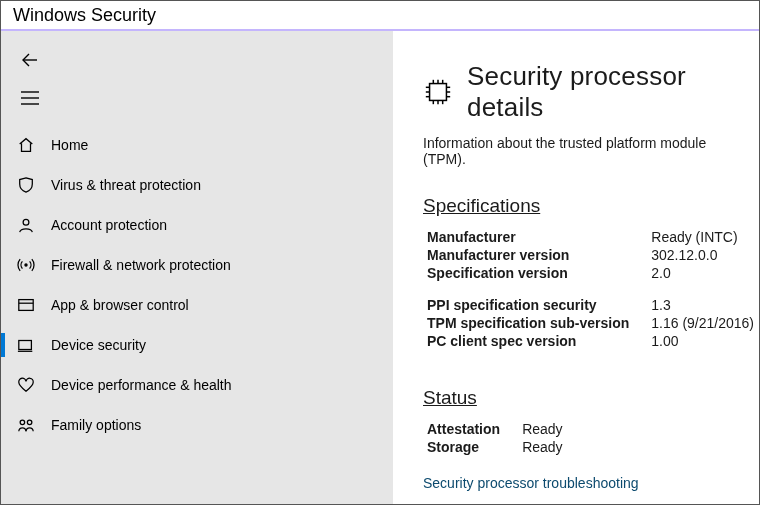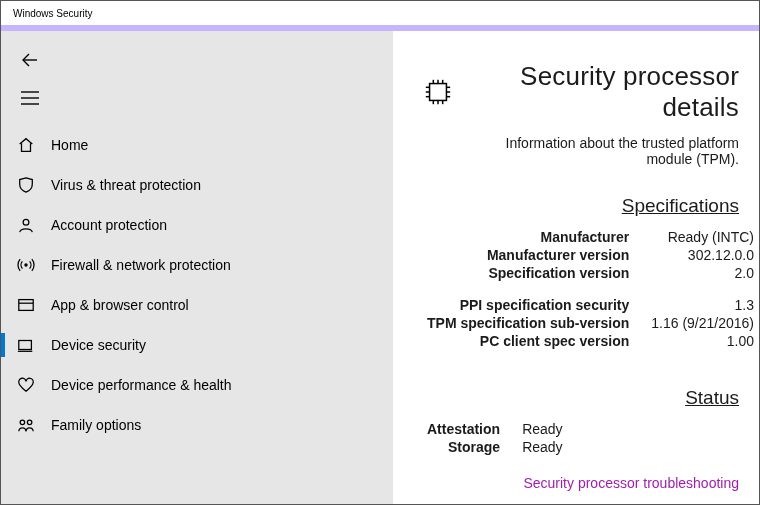--- a/index.html
+++ b/index.html
@@ -10,22 +10,22 @@
     overflow: hidden;
   }
   .window {
     width: 760px; height: 505px;
     border: 1px solid #555;
     display: flex; flex-direction: column;
     background: #fff;
   }
   .titlebar {
     height: 30px; display: flex; align-items: center;
-    padding: 0 12px; font-size: 10px; color: #000;
-    border-bottom: 6px solid #c4b5fd;
+    padding: 0 12px; font-size: 18px; color: #000;
+    border-bottom: 2px solid #c4b5fd;
     background: #fff;
   }
   .body { flex: 1; display: flex; min-height: 0; }
   .sidebar {
     width: 392px; background: #e6e6e6;
     display: flex; flex-direction: column;
     padding-top: 10px;
   }
   .nav-btn {
     height: 38px; display: flex; align-items: center;
@@ -39,33 +39,33 @@
     padding-left: 16px; cursor: pointer; position: relative;
   }
   .nav-item .icon { width: 34px; display: flex; justify-content: flex-start; align-items: center; }
   .nav-item .icon svg { display:block; }
   .nav-item .label { font-size: 14px; color: #000; }
   .nav-item.selected::before {
     content: ""; position: absolute; left: 0; top: 8px; bottom: 8px;
     width: 4px; background: #0078d4;
   }
   .content {
-    flex: 1; padding: 30px 20px 0 30px; overflow: auto; color: #1b1b1b; text-align: right;
+    flex: 1; padding: 30px 20px 0 30px; overflow: auto; color: #1b1b1b;
   }
   .page-header { display: flex; align-items: center; gap: 14px; margin-bottom: 12px; }
   .page-header .chip-icon svg { display:block; }
   .page-title { font-size: 26px; font-weight: 350; letter-spacing: .2px; }
-  .page-subtitle { font-size: 14px; color: #1b1b1b; margin-bottom: 28px; margin-left: 38px; }
+  .page-subtitle { font-size: 14px; color: #1b1b1b; margin-bottom: 28px; }
   .section-h { font-size: 19px; font-weight: 400; margin-bottom: 12px; text-decoration: underline; }
   table.spec { border-collapse: collapse; font-size: 14px; }
   table.spec td { padding: 0 18px 2px 4px; vertical-align: top; white-space: nowrap; }
   table.spec td.k { font-weight: 600; }
   .spec-gap { height: 14px; }
   .status-block { margin-top: 36px; }
-  .link { color: #a21caf; font-size: 14px; cursor: pointer; margin-top: 18px; display: inline-block; }
+  .link { color: #0c4a6e; font-size: 14px; cursor: pointer; margin-top: 18px; display: inline-block; }
 </style>
 </head>
 <body>
 
 <div class="window">
   <div class="titlebar">
     <span>Windows Security</span>
   </div>
   <div class="body">
 

